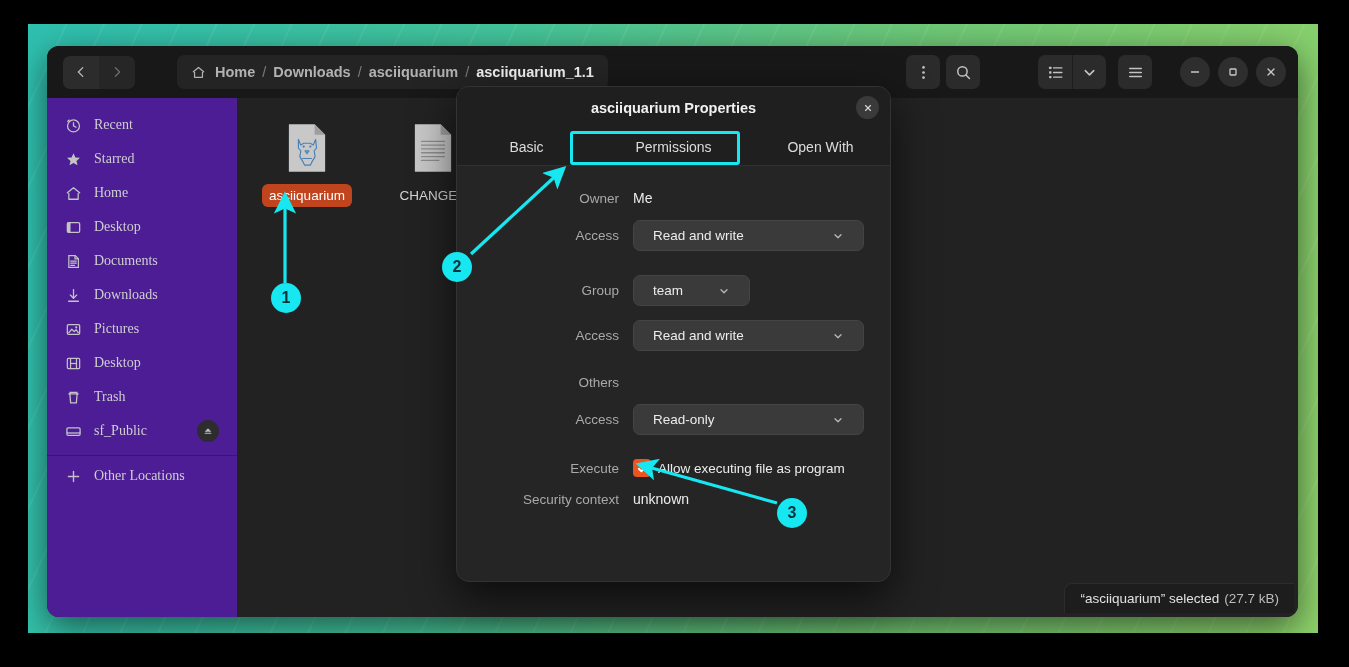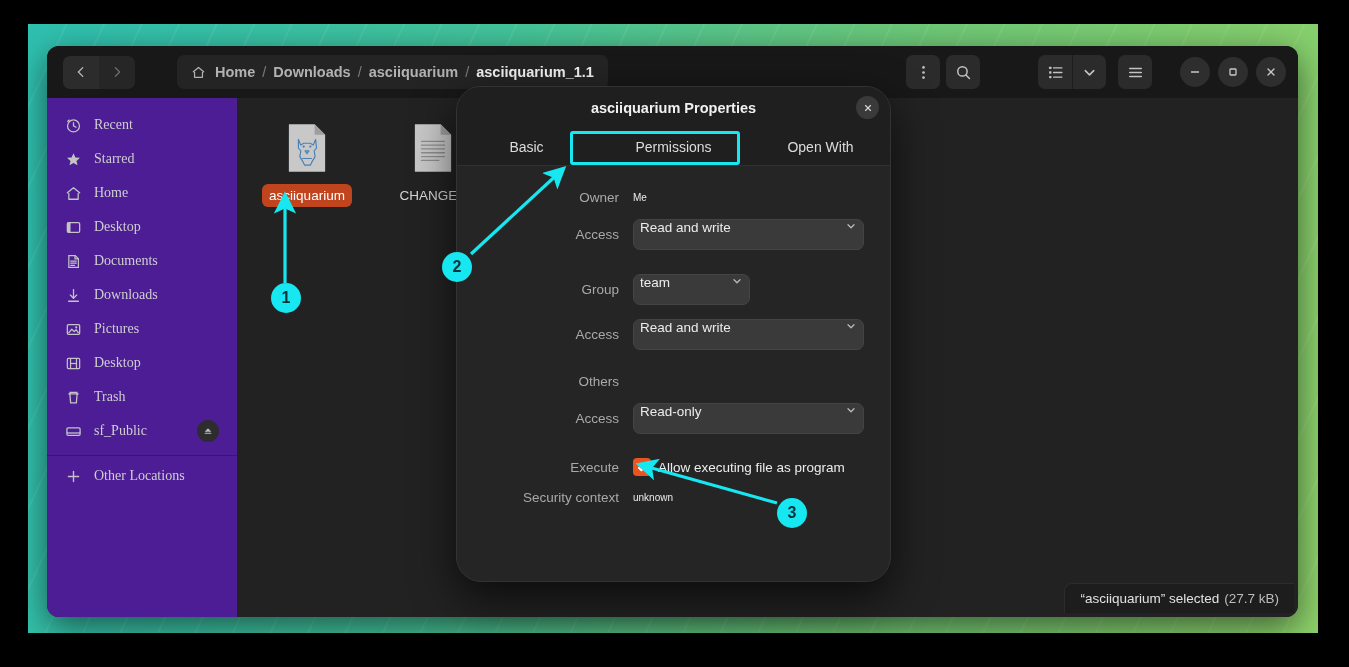--- a/index.html
+++ b/index.html
@@ -122,21 +122,21 @@
     font-size: 13.5px; color: #e2e2e2;
     border-top: 1px solid #2c2c2c; border-left: 1px solid #2c2c2c;
   }
   .statuspill .size { color: #bdbdbd; margin-left: 5px; margin-top: 7px; }
 
   
   .dialog {
     position: absolute; left: 456px; top: 86px;
     width: 435px; height: 496px;
     background: #252525;
-    border-radius: 25px;
+    border-radius: 13px;
     border: 1px solid #333;
     box-shadow: 0 16px 44px rgba(0,0,0,0.65);
     overflow: hidden;
   }
   .dlg-head {
     height: 41px; background: #1f1f1f;
     display: flex; align-items: center; justify-content: center;
     position: relative;
   }
   .dlg-title { font-size: 14.5px; font-weight: bold; color: #f0f0f0; }
@@ -150,25 +150,25 @@
   .dlg-tabs { display: flex; height: 38px; background: #1f1f1f;
               border-bottom: 1px solid #303030; gap: 8px; }
   .dlg-tab { flex: 1; display: flex; align-items: center; justify-content: center;
              font-size: 14px; color: #dcdcdc; }
   .dlg-tab.active { position: relative; }
 
   .dlg-form { padding: 24px 0 0 0; }
   .frow { display: flex; align-items: center; margin-bottom: 14px; margin-left: 46px; }
   .flabel { width: 130px; text-align: right; padding-right: 14px;
             font-size: 13.5px; color: #a9a9a9; }
-  .fvalue { font-size: 10px; color: #ececec; }
+  .fvalue { font-size: 14px; color: #ececec; }
   .combo {
     height: 31px; background: #3a3a3a; border-radius: 7px;
-    display: flex; justify-content: space-between;
-    padding: 0 6px; font-size: 13.5px; color: #ececec;
+    display: flex; align-items: center; justify-content: space-between;
+    padding: 0 19px; font-size: 13.5px; color: #ececec;
     border: 1px solid #444;
   }
   .combo.wide { width: 231px; }
   .combo.narrow { width: 117px; }
   .combo .chev { color: #b9b9b9; display: flex; margin-left: 10px; }
   .combo .chev svg { width: 12px; height: 12px; }
   .gap { height: 10px; }
   .chk {
     width: 18px; height: 18px; border-radius: 4px;
     background: #E95420; display: flex; align-items: center; justify-content: center;

